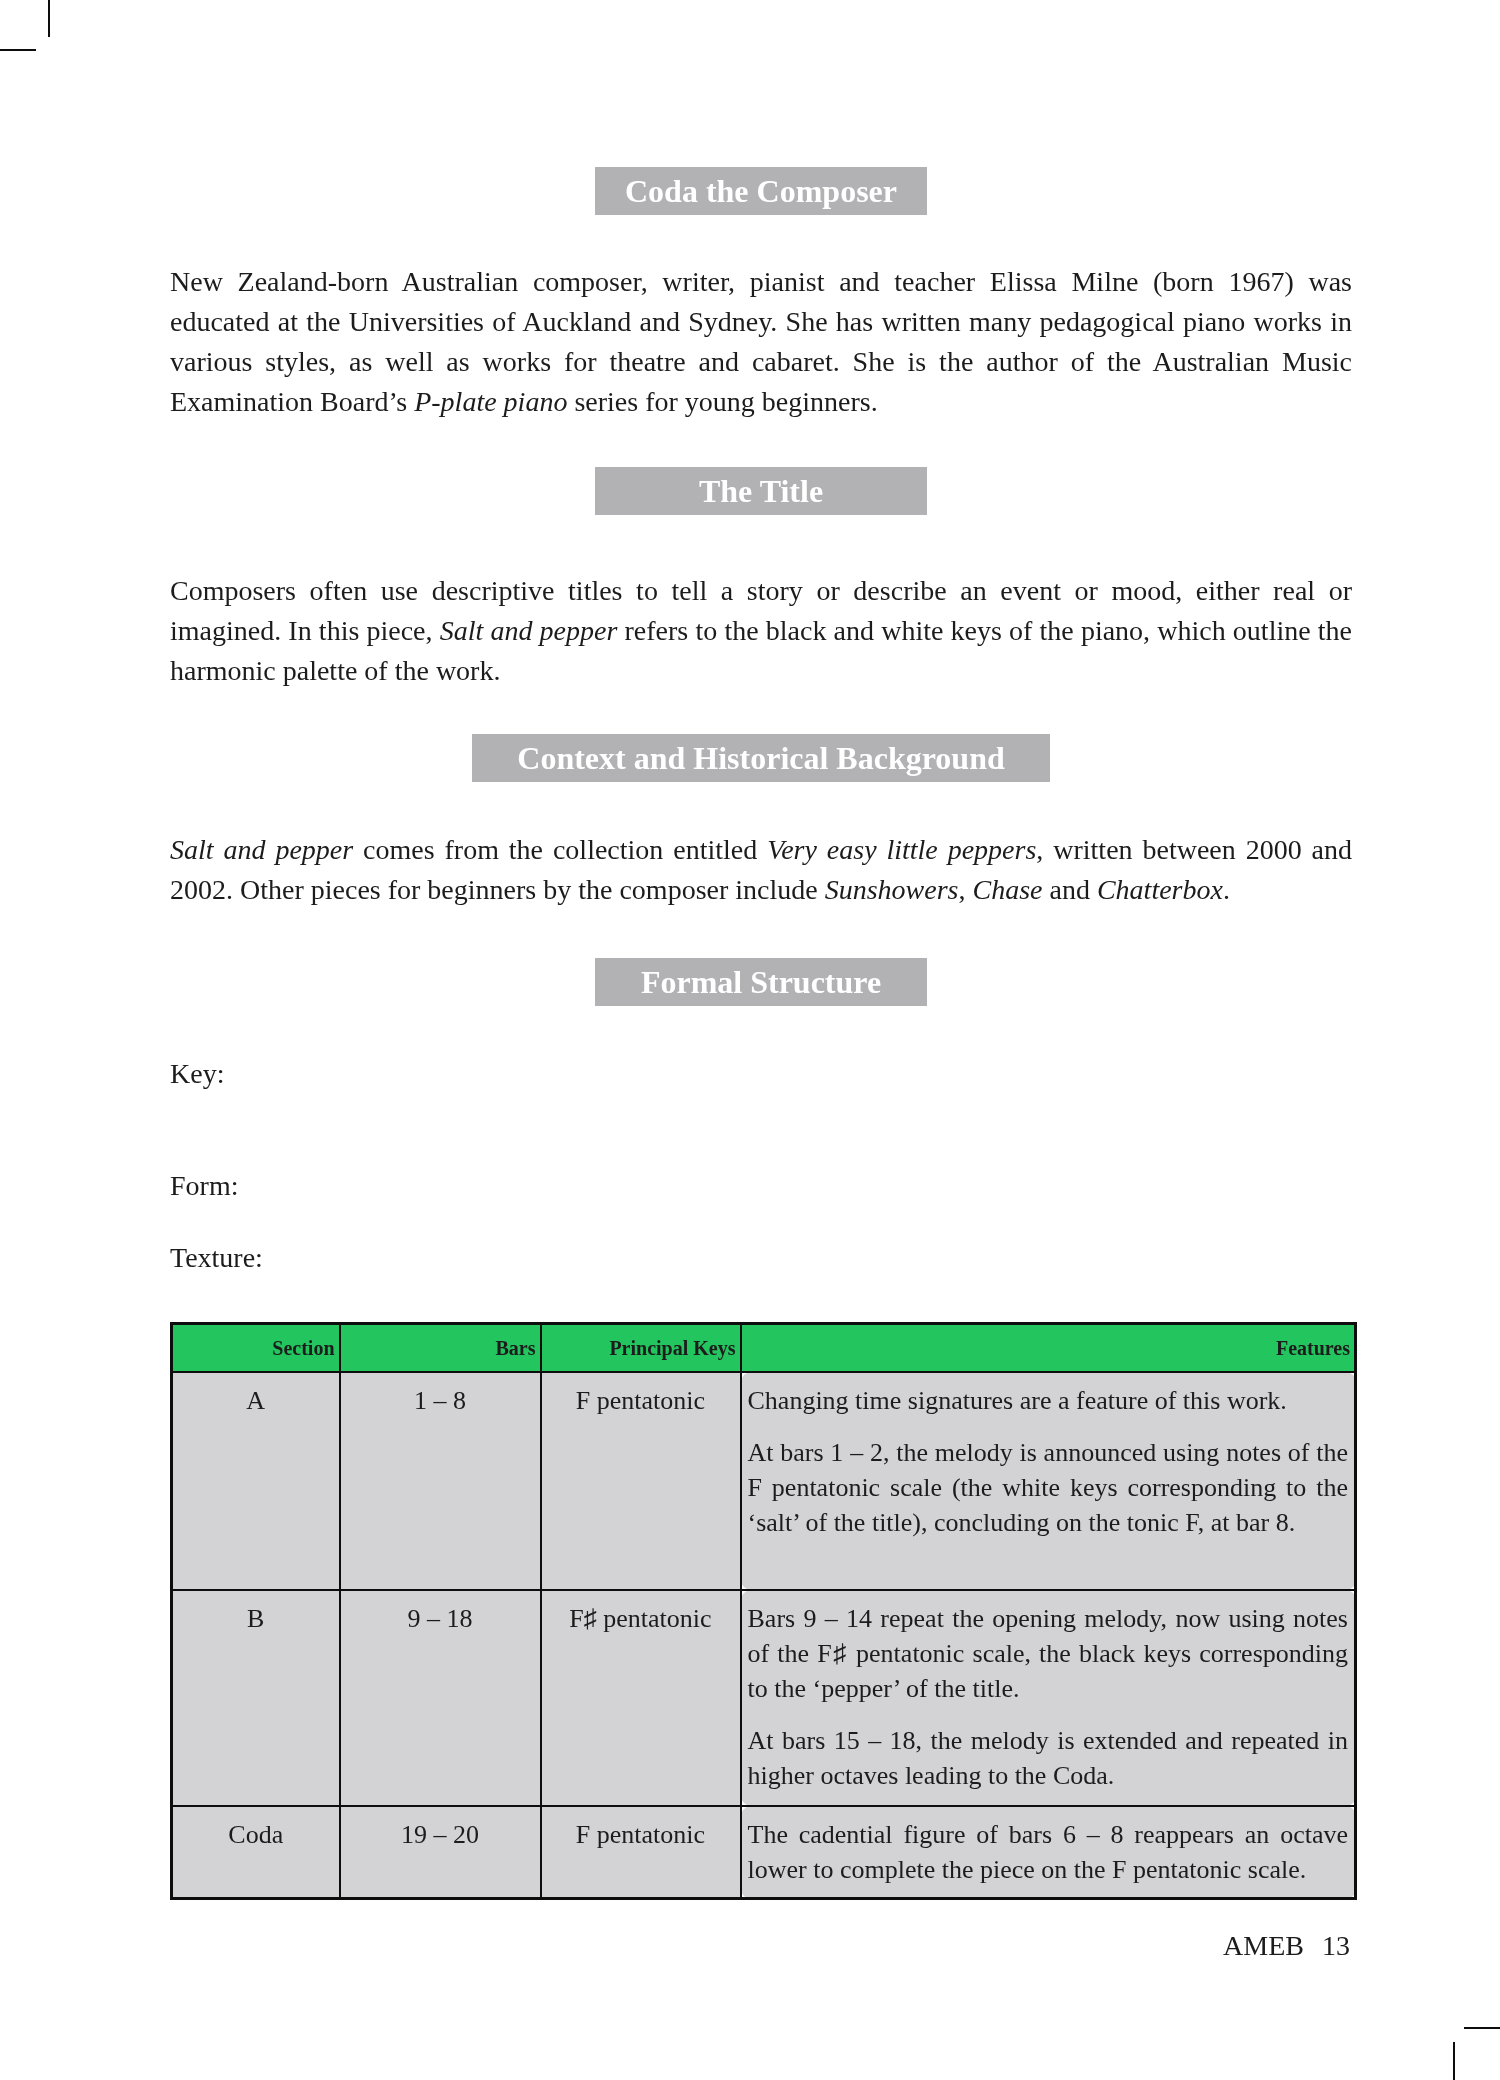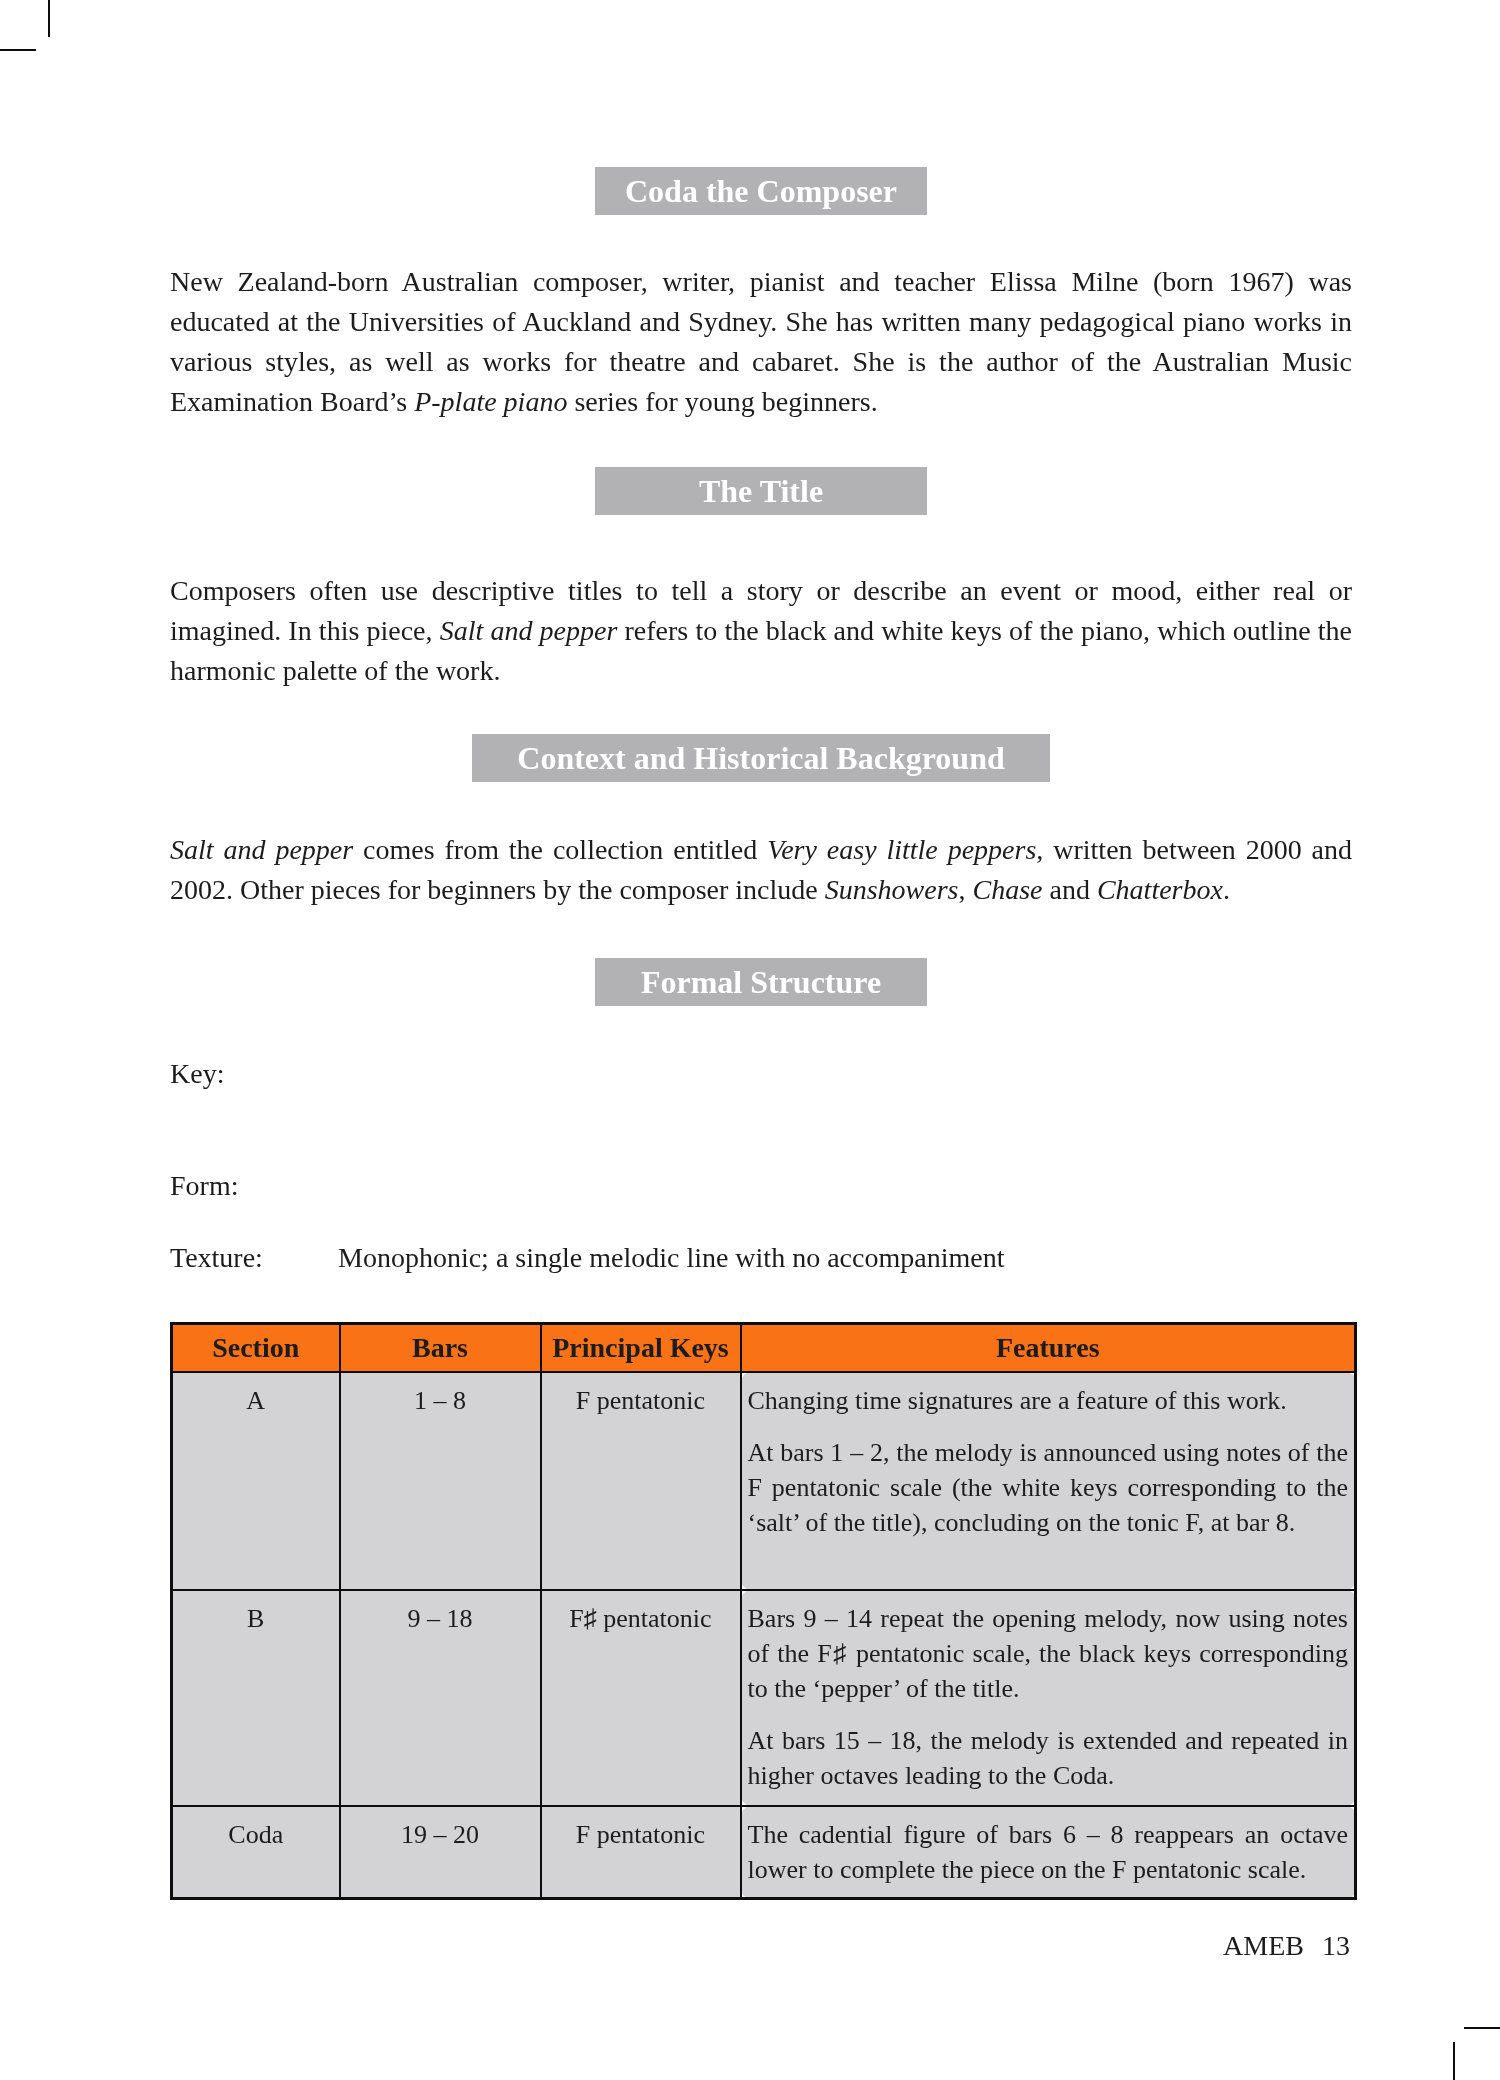--- a/index.html
+++ b/index.html
@@ -51,22 +51,22 @@
   .attr-form{top:1166px;}
   .attr-texture{top:1238px;}
 
   table.structure{
     position:absolute;top:1322px;left:0;
     width:1184px;border-collapse:collapse;table-layout:fixed;
     border:3px solid var(--rule);
   }
   table.structure th,table.structure td{border:2px solid var(--rule);}
   table.structure th{
-    background:#f97316;font-size:28px;font-weight:bold;
-    height:46px;text-align:center;vertical-align:middle;padding:0 4px;
+    background:#22c55e;font-size:20px;font-weight:bold;
+    height:46px;text-align:right;vertical-align:middle;padding:0 4px;
   }
   table.structure td{
     background:var(--table-row-bg);vertical-align:top;
     font-size:26px;line-height:35px;padding:10px 6px;
   }
   td.c-sec,td.c-bars,td.c-keys{text-align:center;}
   td.c-feat{text-align:justify;padding:9px 12px 10px 14px;font-size:25px;line-height:34px;border-radius:10px;}
   td.c-feat p{margin:0 0 17px 0;}
   td.c-feat p:last-child{margin-bottom:0;}
   tr.row-a td{height:196px;}
@@ -103,21 +103,20 @@
     <div class="hbox w-std hbox-formal">Formal Structure</div>
 
     <div class="attr attr-key">
       <span class="attr-label">Key:</span>
     </div>
     <div class="attr attr-form">
       <span class="attr-label">Form:</span>
     </div>
     <div class="attr attr-texture">
       <span class="attr-label">Texture:</span>
-      <span class="attr-value">Monophonic; a single melodic line with no accompaniment</span>
     </div>
 
     <table class="structure">
       <colgroup>
         <col style="width:168px">
           <col style="width:201px">
           <col style="width:200px">
           <col style="width:615px">
       </colgroup>
       <thead>

